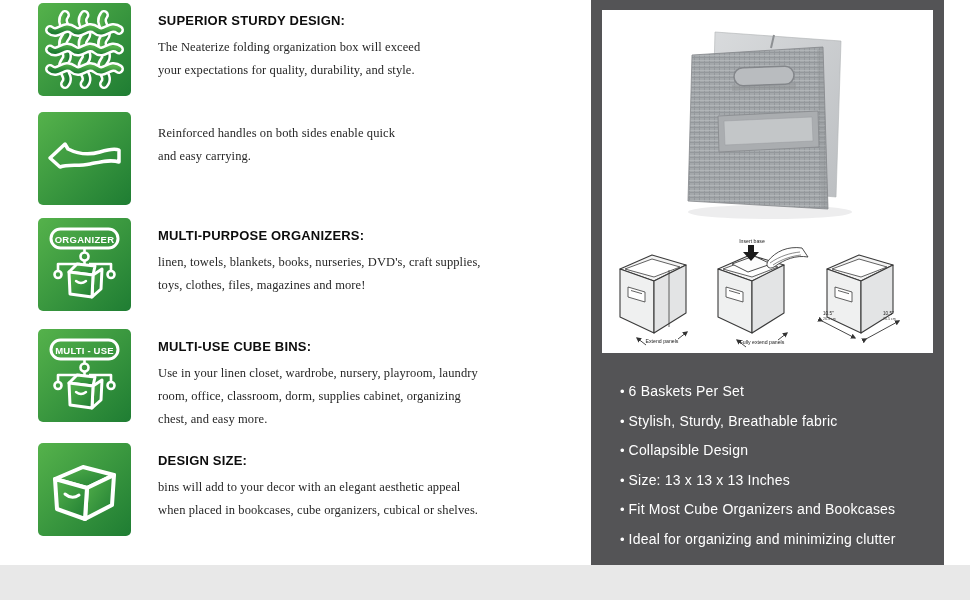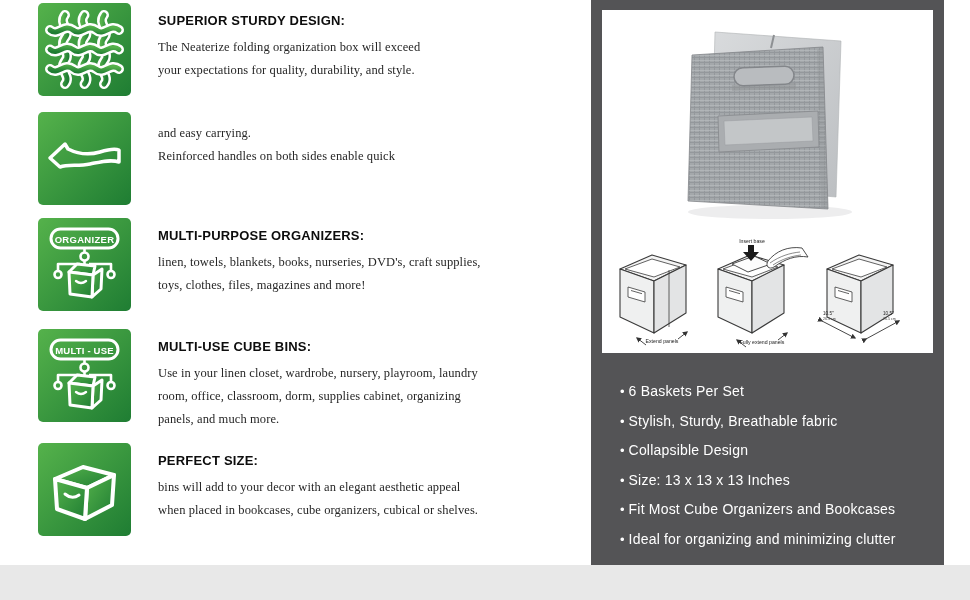--- a/index.html
+++ b/index.html
@@ -87,22 +87,22 @@
           <linearGradient id="g2" x1="0" y1="0" x2="1" y2="1">
             <stop offset="0" stop-color="#55b24b"></stop>
               <stop offset="1" stop-color="#1f7d33"></stop>
           </linearGradient>
         </defs>
         <rect width="93" height="93" rx="5" fill="url(#g2)"></rect>
         <path d="M12,46 L27,32 L30,37 C40,42 52,43 62,40 C70,37.5 76,36 81,38 L81,50 C72,47 62,50 52,52 C40,54.5 30,52 22,55 Z" fill="none" stroke="#fff" stroke-width="3.5" stroke-linejoin="round"></path>
       </svg>
     </div>
     <div class="ftext">
+      <div class="fline">Reinforced handles on both sides enable quick</div>
       <div class="fline">and easy carrying.</div>
-      <div class="fline">Reinforced handles on both sides enable quick</div>
     </div>
   </div>
 
   <div class="feature" style="top:218px">
     <div class="icon">
       <svg width="93" height="93" viewBox="0 0 93 93">
         <defs>
           <linearGradient id="g3" x1="0" y1="0" x2="1" y2="1">
             <stop offset="0" stop-color="#55b24b"></stop>
               <stop offset="1" stop-color="#1f7d33"></stop>
@@ -155,21 +155,21 @@
           <polygon points="55,57 64,51 63,71 54,79" fill="url(#g4)"></polygon>
           <polygon points="31,54 55,57 54,79 32,76" fill="url(#g4)"></polygon>
         </g>
         <path d="M38,63 q5,4 10,0" fill="none" stroke="#fff" stroke-width="2.4" stroke-linecap="round"></path>
       </svg>
     </div>
     <div class="ftext">
       <div class="ftitle">MULTI-USE CUBE BINS:</div>
       <div class="fline">Use in your linen closet, wardrobe, nursery, playroom, laundry</div>
       <div class="fline">room, office, classroom, dorm, supplies cabinet, organizing</div>
-      <div class="fline">panels, and much more.</div>
+      <div class="fline">chest, and easy more.</div>
     </div>
   </div>
 
   <div class="feature" style="top:443px">
     <div class="icon">
       <svg width="93" height="93" viewBox="0 0 93 93">
         <defs>
           <linearGradient id="g5" x1="0" y1="0" x2="1" y2="1">
             <stop offset="0" stop-color="#55b24b"></stop>
               <stop offset="1" stop-color="#1f7d33"></stop>
@@ -178,21 +178,21 @@
         <rect width="93" height="93" rx="5" fill="url(#g5)"></rect>
         <g stroke="#fff" stroke-width="4" stroke-linejoin="round">
           <polygon points="17,36 45,24 76,32 49,45" fill="url(#g5)"></polygon>
           <polygon points="49,45 76,32 74,62 47,76" fill="url(#g5)"></polygon>
           <polygon points="17,36 49,45 47,76 19,66" fill="url(#g5)"></polygon>
         </g>
         <path d="M27,51 q7,6 14,1" fill="none" stroke="#fff" stroke-width="3" stroke-linecap="round"></path>
       </svg>
     </div>
     <div class="ftext">
-      <div class="ftitle">PERFECT SIZE:</div>
+      <div class="ftitle">DESIGN SIZE:</div>
       <div class="fline">bins will add to your decor with an elegant aesthetic appeal</div>
       <div class="fline">when placed in bookcases, cube organizers, cubical or shelves.</div>
     </div>
   </div>
 
 </div>
 
 <div class="panel">
 
   <div class="card">

